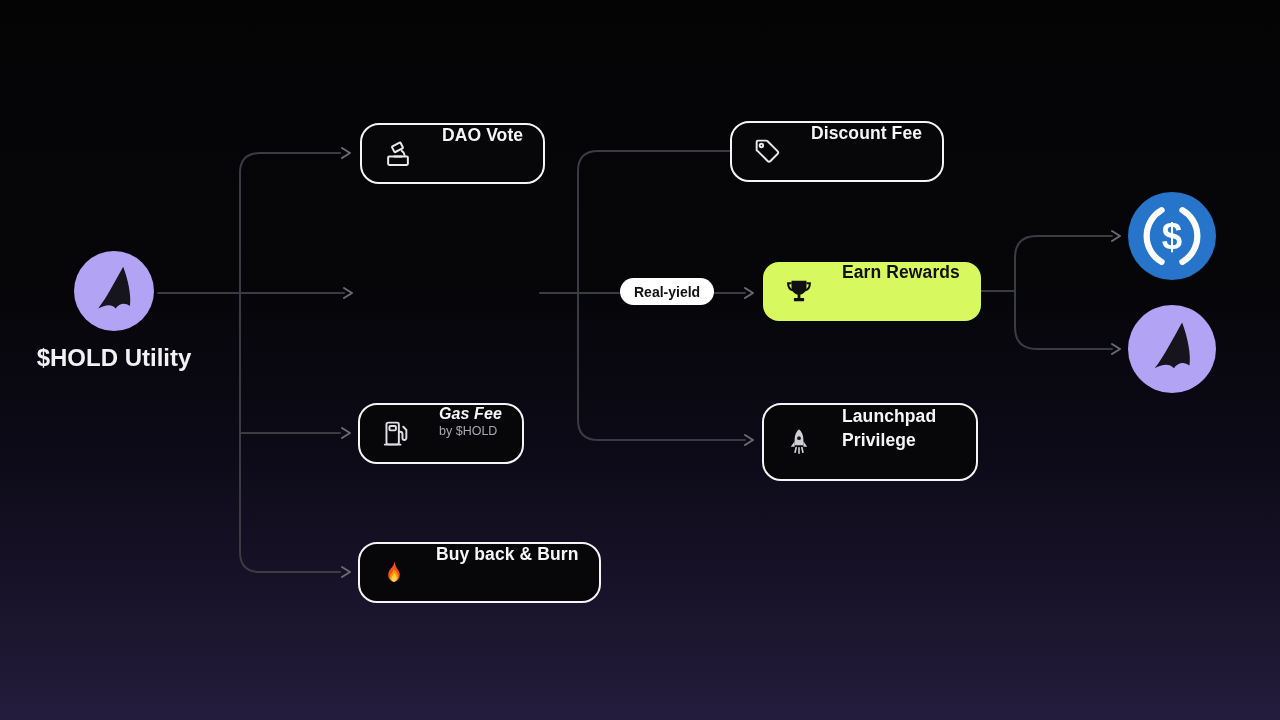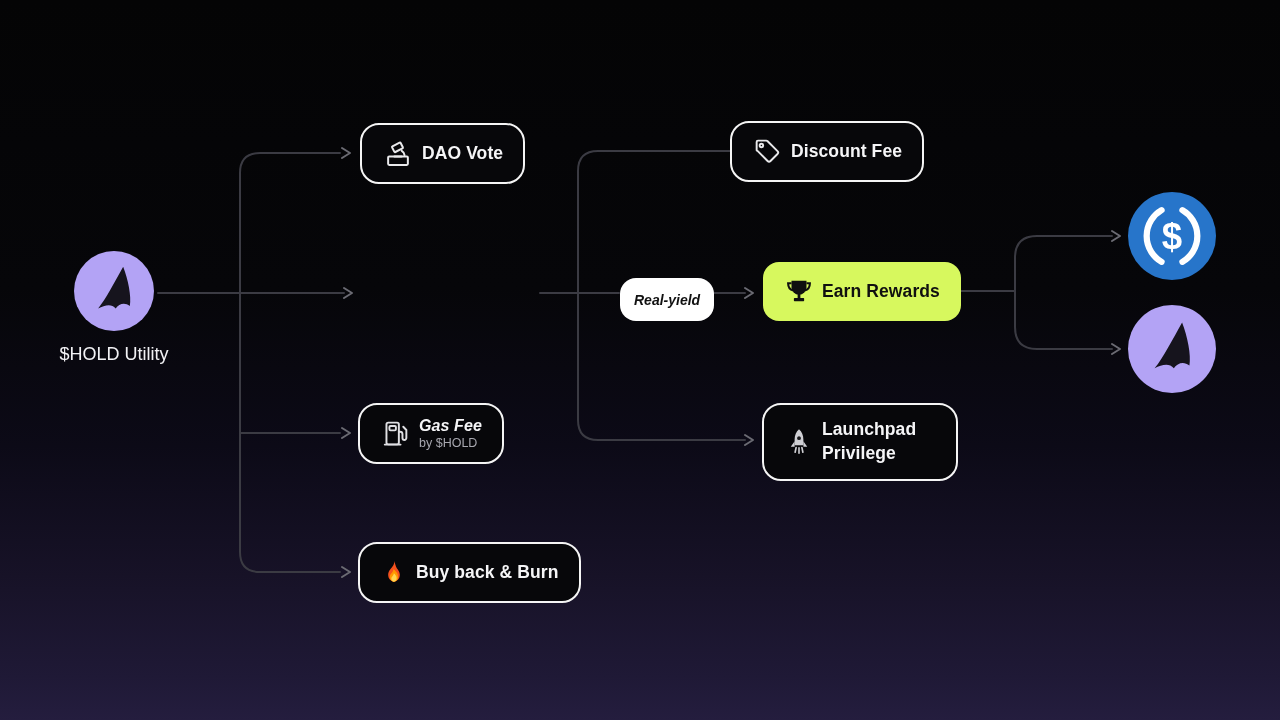--- a/index.html
+++ b/index.html
@@ -3,45 +3,45 @@
 <meta charset="utf-8">
 <style>
   html,body{margin:0;padding:0;background:#000;}
   #canvas{
     position:relative; width:1280px; height:720px; overflow:hidden;
     font-family:"Liberation Sans", sans-serif;
     background:linear-gradient(180deg,#040405 0%,#060609 40%,#0c0a17 62%,#171227 80%,#1f1936 94%,#241d3e 100%);
   }
   .edges{position:absolute;left:0;top:0;pointer-events:none;}
   .node{
-    position:absolute; display:inline-flex; align-items:center; gap:8px;
+    position:absolute; display:inline-flex; gap:28px;
     box-sizing:border-box; z-index:2;
   }
   .node.dark{
     background:#07070a; border:2px solid var(--node-border,#f5f5f5);
     border-radius:19px; color:#f5f5f7; height:61px; padding:0 20px;
   }
   .node.lime{
     background:var(--lime,#d7f85e); border-radius:16px; color:#101010;
     height:59px; padding:0 21px;
   }
   .node .label{font-size:17.5px; font-weight:bold; white-space:nowrap; letter-spacing:.1px;}
   .node .label.small{font-size:16px;font-style:italic;}
   .stackedlabel{display:flex; flex-direction:column; line-height:1.15;}
   .stackedlabel .sub{font-size:12.5px; color:#a7a7af; font-weight:normal; margin-top:1px;}
   .wrap2{white-space:normal !important; width:114px; line-height:1.35; font-size:16.5px;}
   .pill{
     position:absolute; display:inline-flex; align-items:center; justify-content:center;
-    background:#ffffff; color:#111; border-radius:16px; height:27px; padding:8px 14px;
-    font-size:14px; font-weight:bold; z-index:3; white-space:nowrap;font-style:italic;
+    background:#ffffff; color:#111; border-radius:16px; height:27px; padding:0 14px;
+    font-size:14px; font-weight:bold; z-index:3; white-space:nowrap;
   }
   .token{position:absolute; z-index:2;}
   .source-label{
     position:absolute; width:220px; text-align:center; color:#f2f2f5;
-    font-size:18px; font-weight:normal; z-index:2;
+    font-size:24px; font-weight:bold; z-index:2;
   }
   .icon{display:inline-flex; align-items:center; justify-content:center; flex:0 0 auto;}
 </style>
 </head>
 <body>
 
 <div id="canvas">
 
   <svg class="edges" width="1280" height="720" viewBox="0 0 1280 720">
     <g fill="none" stroke="var(--connector,#3b3b43)" stroke-width="2" stroke-linecap="round" stroke-linejoin="round">

